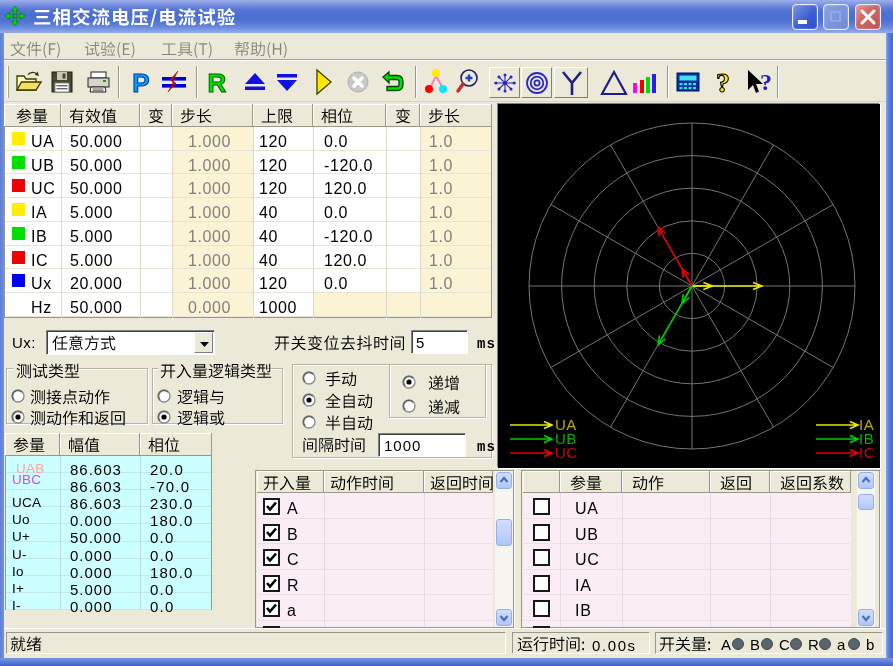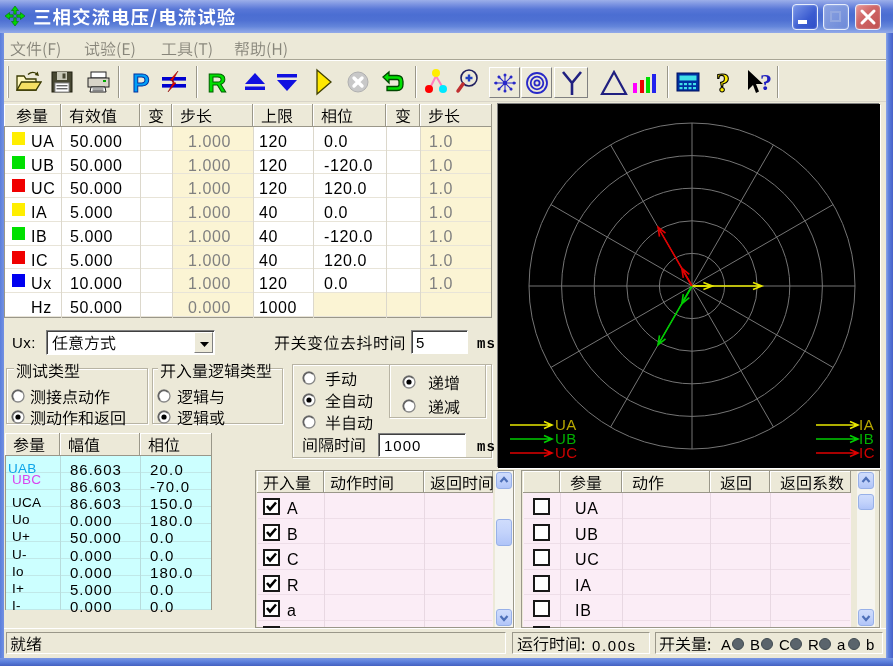--- a/index.html
+++ b/index.html
@@ -333,21 +333,21 @@
 <div style="position:absolute;left:70px;top:252px;font:400 16px 'Liberation Sans',sans-serif;letter-spacing:0.6px;color:#000;white-space:pre;line-height:18px">5.000</div>
 <div style="position:absolute;left:188px;top:252px;font:400 16px 'Liberation Sans',sans-serif;letter-spacing:0.6px;color:#808080;white-space:pre;line-height:18px">1.000</div>
 <div style="position:absolute;left:259px;top:252px;font:400 16px 'Liberation Sans',sans-serif;letter-spacing:0.6px;color:#000;white-space:pre;line-height:18px">40</div>
 <div style="position:absolute;left:324px;top:252px;font:400 16px 'Liberation Sans',sans-serif;letter-spacing:0.6px;color:#000;white-space:pre;line-height:18px">120.0</div>
 <div style="position:absolute;left:429px;top:252px;font:400 16px 'Liberation Sans',sans-serif;letter-spacing:0.6px;color:#808080;white-space:pre;line-height:18px">1.0</div>
 <div style="position:absolute;left:173px;top:269px;width:80px;height:24px;background:#fbf4d4"></div>
 <div style="position:absolute;left:421px;top:269px;width:70px;height:24px;background:#fbf4d4"></div>
 <div style="position:absolute;left:5px;top:292px;width:486px;height:1px;background:#e8e4d8"></div>
 <div style="position:absolute;left:12px;top:274px;width:13px;height:13px;background:#0000f0"></div>
 <div style="position:absolute;left:31px;top:275px;font:400 16px 'Liberation Sans',sans-serif;letter-spacing:0.6px;color:#000;white-space:pre;line-height:18px">Ux</div>
-<div style="position:absolute;left:70px;top:275px;font:400 16px 'Liberation Sans',sans-serif;letter-spacing:0.6px;color:#000;white-space:pre;line-height:18px">10.000</div>
+<div style="position:absolute;left:70px;top:275px;font:400 16px 'Liberation Sans',sans-serif;letter-spacing:0.6px;color:#000;white-space:pre;line-height:18px">20.000</div>
 <div style="position:absolute;left:188px;top:275px;font:400 16px 'Liberation Sans',sans-serif;letter-spacing:0.6px;color:#808080;white-space:pre;line-height:18px">1.000</div>
 <div style="position:absolute;left:259px;top:275px;font:400 16px 'Liberation Sans',sans-serif;letter-spacing:0.6px;color:#000;white-space:pre;line-height:18px">120</div>
 <div style="position:absolute;left:324px;top:275px;font:400 16px 'Liberation Sans',sans-serif;letter-spacing:0.6px;color:#000;white-space:pre;line-height:18px">0.0</div>
 <div style="position:absolute;left:429px;top:275px;font:400 16px 'Liberation Sans',sans-serif;letter-spacing:0.6px;color:#808080;white-space:pre;line-height:18px">1.0</div>
 <div style="position:absolute;left:173px;top:293px;width:80px;height:24px;background:#fbf4d4"></div>
 <div style="position:absolute;left:421px;top:293px;width:70px;height:24px;background:#fbf4d4"></div>
 <div style="position:absolute;left:314px;top:293px;width:106px;height:24px;background:#fbf4d4"></div>
 <div style="position:absolute;left:5px;top:316px;width:486px;height:1px;background:#e8e4d8"></div>
 <div style="position:absolute;left:31px;top:299px;font:400 16px 'Liberation Sans',sans-serif;letter-spacing:0.6px;color:#000;white-space:pre;line-height:18px">Hz</div>
 <div style="position:absolute;left:70px;top:299px;font:400 16px 'Liberation Sans',sans-serif;letter-spacing:0.6px;color:#000;white-space:pre;line-height:18px">50.000</div>
@@ -547,31 +547,31 @@
       </svg>
     </div>
 <div style="position:absolute;left:140px;top:433px;width:72px;height:23px;background:#ece9d8;border-right:1px solid #9a9789;border-bottom:1px solid #9a9789;box-shadow:inset 1px 1px 0 #ffffff"></div>
 <div style="position:absolute;left:148px;top:437px;width:32px;height:17px">
       <svg width="32" height="17" viewBox="0 0 32 17" style="position:absolute" fill="#000">
         <path transform="translate(0.0,14)" d="M8.6 -7.6H13.7V-4.7H8.6ZM8.6 -8.6V-11.4H13.7V-8.6ZM8.6 -3.8H13.7V-0.8H8.6ZM7.6 -12.5V1.2H8.6V0.2H13.7V1.1H14.8V-12.5ZM3.5 -13.4V-10H0.8V-8.9H3.4C2.8 -6.7 1.6 -4.1 0.5 -2.7C0.7 -2.5 0.9 -2.1 1.1 -1.8C2 -2.9 2.8 -4.8 3.5 -6.7V1.2H4.5V-6.2C5.2 -5.4 5.9 -4.4 6.3 -3.8L6.9 -4.7C6.6 -5.1 5.1 -6.9 4.5 -7.4V-8.9H6.9V-10H4.5V-13.4Z"></path>
         <path transform="translate(16.0,14)" d="M5.9 -10.5V-9.4H14.6V-10.5ZM7 -8.1C7.5 -5.9 8 -2.9 8.1 -1.2L9.2 -1.6C9 -3.2 8.5 -6.1 8 -8.4ZM9.2 -13.2C9.5 -12.4 9.8 -11.4 9.9 -10.7L11 -11C10.8 -11.7 10.5 -12.7 10.2 -13.5ZM5.2 -0.4V0.6H15.3V-0.4H11.9C12.5 -2.6 13.1 -5.8 13.6 -8.3L12.4 -8.5C12.1 -6.1 11.5 -2.6 10.8 -0.4ZM4.7 -13.4C3.7 -10.9 2.2 -8.5 0.6 -6.9C0.8 -6.7 1.1 -6.1 1.2 -5.9C1.8 -6.5 2.4 -7.2 2.9 -7.9V1.2H4V-9.6C4.7 -10.7 5.2 -11.9 5.7 -13Z"></path>
       </svg>
     </div>
 <div style="position:absolute;left:6px;top:472px;width:205px;height:1px;background:#c0e8e8"></div>
-<div style="position:absolute;left:8px;top:461px;font:400 13.5px 'Liberation Sans',sans-serif;letter-spacing:0.3px;color:#0ea5e9;white-space:pre;line-height:15.5px">UAB</div>
+<div style="position:absolute;left:16px;top:461px;font:400 13.5px 'Liberation Sans',sans-serif;letter-spacing:0.3px;color:#fca5a5;white-space:pre;line-height:15.5px">UAB</div>
 <div style="position:absolute;left:70px;top:461px;font:400 15px 'Liberation Sans',sans-serif;letter-spacing:1.0px;color:#000;white-space:pre;line-height:17px">86.603</div>
 <div style="position:absolute;left:150px;top:461px;font:400 15px 'Liberation Sans',sans-serif;letter-spacing:1.2px;color:#000;white-space:pre;line-height:17px">20.0</div>
 <div style="position:absolute;left:6px;top:489px;width:205px;height:1px;background:#c0e8e8"></div>
 <div style="position:absolute;left:12px;top:472px;font:400 13.5px 'Liberation Sans',sans-serif;letter-spacing:0.3px;color:#d946ef;white-space:pre;line-height:15.5px">UBC</div>
 <div style="position:absolute;left:70px;top:478px;font:400 15px 'Liberation Sans',sans-serif;letter-spacing:1.0px;color:#000;white-space:pre;line-height:17px">86.603</div>
 <div style="position:absolute;left:150px;top:478px;font:400 15px 'Liberation Sans',sans-serif;letter-spacing:1.2px;color:#000;white-space:pre;line-height:17px">-70.0</div>
 <div style="position:absolute;left:6px;top:506px;width:205px;height:1px;background:#c0e8e8"></div>
 <div style="position:absolute;left:12px;top:495px;font:400 13.5px 'Liberation Sans',sans-serif;letter-spacing:0.3px;color:#000;white-space:pre;line-height:15.5px">UCA</div>
 <div style="position:absolute;left:70px;top:495px;font:400 15px 'Liberation Sans',sans-serif;letter-spacing:1.0px;color:#000;white-space:pre;line-height:17px">86.603</div>
-<div style="position:absolute;left:150px;top:495px;font:400 15px 'Liberation Sans',sans-serif;letter-spacing:1.2px;color:#000;white-space:pre;line-height:17px">150.0</div>
+<div style="position:absolute;left:150px;top:495px;font:400 15px 'Liberation Sans',sans-serif;letter-spacing:1.2px;color:#000;white-space:pre;line-height:17px">230.0</div>
 <div style="position:absolute;left:6px;top:523px;width:205px;height:1px;background:#c0e8e8"></div>
 <div style="position:absolute;left:12px;top:512px;font:400 13.5px 'Liberation Sans',sans-serif;letter-spacing:0.3px;color:#000;white-space:pre;line-height:15.5px">Uo</div>
 <div style="position:absolute;left:70px;top:512px;font:400 15px 'Liberation Sans',sans-serif;letter-spacing:1.0px;color:#000;white-space:pre;line-height:17px">0.000</div>
 <div style="position:absolute;left:150px;top:512px;font:400 15px 'Liberation Sans',sans-serif;letter-spacing:1.2px;color:#000;white-space:pre;line-height:17px">180.0</div>
 <div style="position:absolute;left:6px;top:541px;width:205px;height:1px;background:#c0e8e8"></div>
 <div style="position:absolute;left:12px;top:529px;font:400 13.5px 'Liberation Sans',sans-serif;letter-spacing:0.3px;color:#000;white-space:pre;line-height:15.5px">U+</div>
 <div style="position:absolute;left:70px;top:529px;font:400 15px 'Liberation Sans',sans-serif;letter-spacing:1.0px;color:#000;white-space:pre;line-height:17px">50.000</div>
 <div style="position:absolute;left:150px;top:529px;font:400 15px 'Liberation Sans',sans-serif;letter-spacing:1.2px;color:#000;white-space:pre;line-height:17px">0.0</div>
 <div style="position:absolute;left:6px;top:558px;width:205px;height:1px;background:#c0e8e8"></div>
 <div style="position:absolute;left:12px;top:547px;font:400 13.5px 'Liberation Sans',sans-serif;letter-spacing:0.3px;color:#000;white-space:pre;line-height:15.5px">U-</div>

